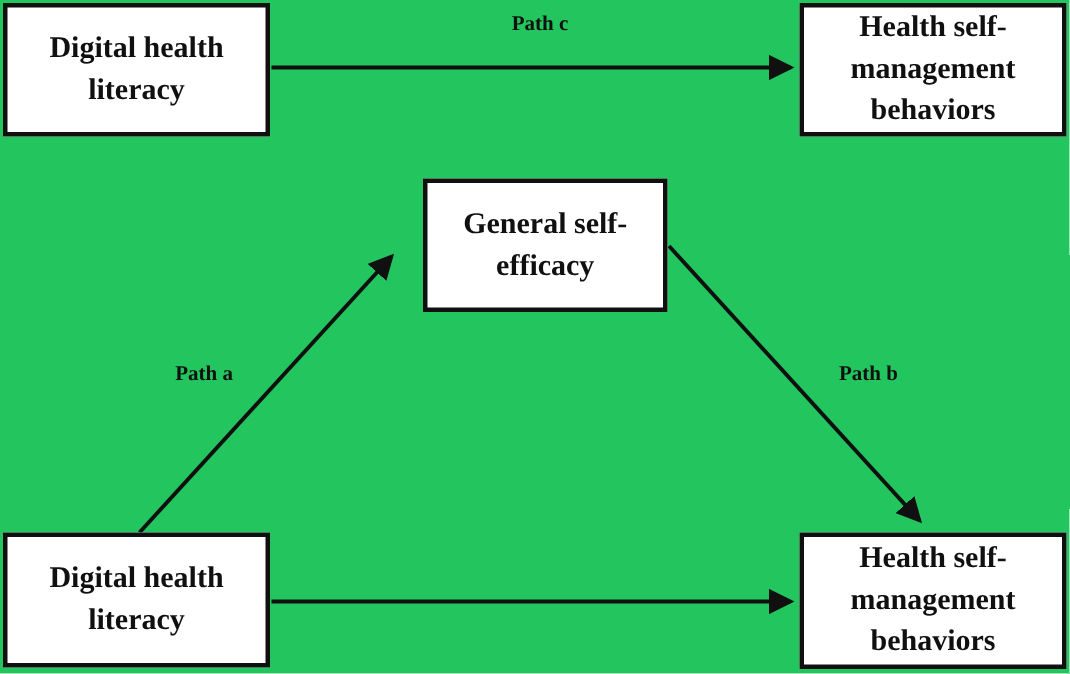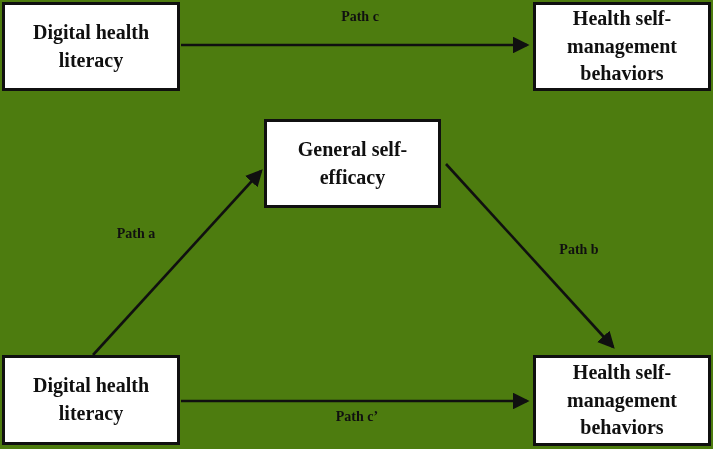--- a/index.html
+++ b/index.html
@@ -4,21 +4,21 @@
 <style>
   html, body {
     margin: 0;
     padding: 0;
     background: #ffffff;
   }
   #canvas {
     position: relative;
     width: 713px;
     height: 449px;
-    background: #4d7c0f;
+    background: #22c55e;
     font-family: "Liberation Serif", "DejaVu Serif", serif;
     color: #101010;
     overflow: hidden;
   }
   #arrow-layer {
     position: absolute;
     left: 0;
     top: 0;
     width: 713px;
     height: 449px;
@@ -42,24 +42,24 @@
     transform: translateX(-50%);
     font-weight: bold;
     font-size: 14px;
     white-space: nowrap;
   }
   
   #box-top-predictor   { left: 2px;   top: 2px;   width: 178px; height: 89px; }
   #box-top-outcome     { left: 533px; top: 2px;   width: 178px; height: 89px; }
   #label-path-c        { left: 360px; top: 9px; }
   
-  #box-mediator        { left: 264px; top: 119px; width: 177px; height: 89px; }
+  #box-mediator        { left: 282px; top: 119px; width: 163px; height: 89px; }
   #box-bottom-predictor{ left: 2px;   top: 355px; width: 178px; height: 90px; }
   #box-bottom-outcome  { left: 533px; top: 355px; width: 178px; height: 91px; }
-  #label-path-a        { left: 136px; top: 226px; }
+  #label-path-a        { left: 136px; top: 242px; }
   #label-path-b        { left: 579px; top: 242px; text-align: center; }
   #label-path-c-prime  { left: 357px; top: 409px; }
 </style>
 </head>
 <body>
 
 <div id="canvas">
 
   <svg id="arrow-layer" viewBox="0 0 713 449" xmlns="http://www.w3.org/2000/svg" aria-hidden="true">
     <defs>
@@ -93,15 +93,14 @@
 literacy</div>
 
   <div id="box-bottom-outcome" class="node-box">Health self-
 management
 behaviors</div>
 
   <div id="label-path-a" class="path-label">Path a</div>
 
   <div id="label-path-b" class="path-label">Path b</div>
 
-  <div id="label-path-c-prime" class="path-label">Path c’</div>
 
 </div>
 
 </body></html>

